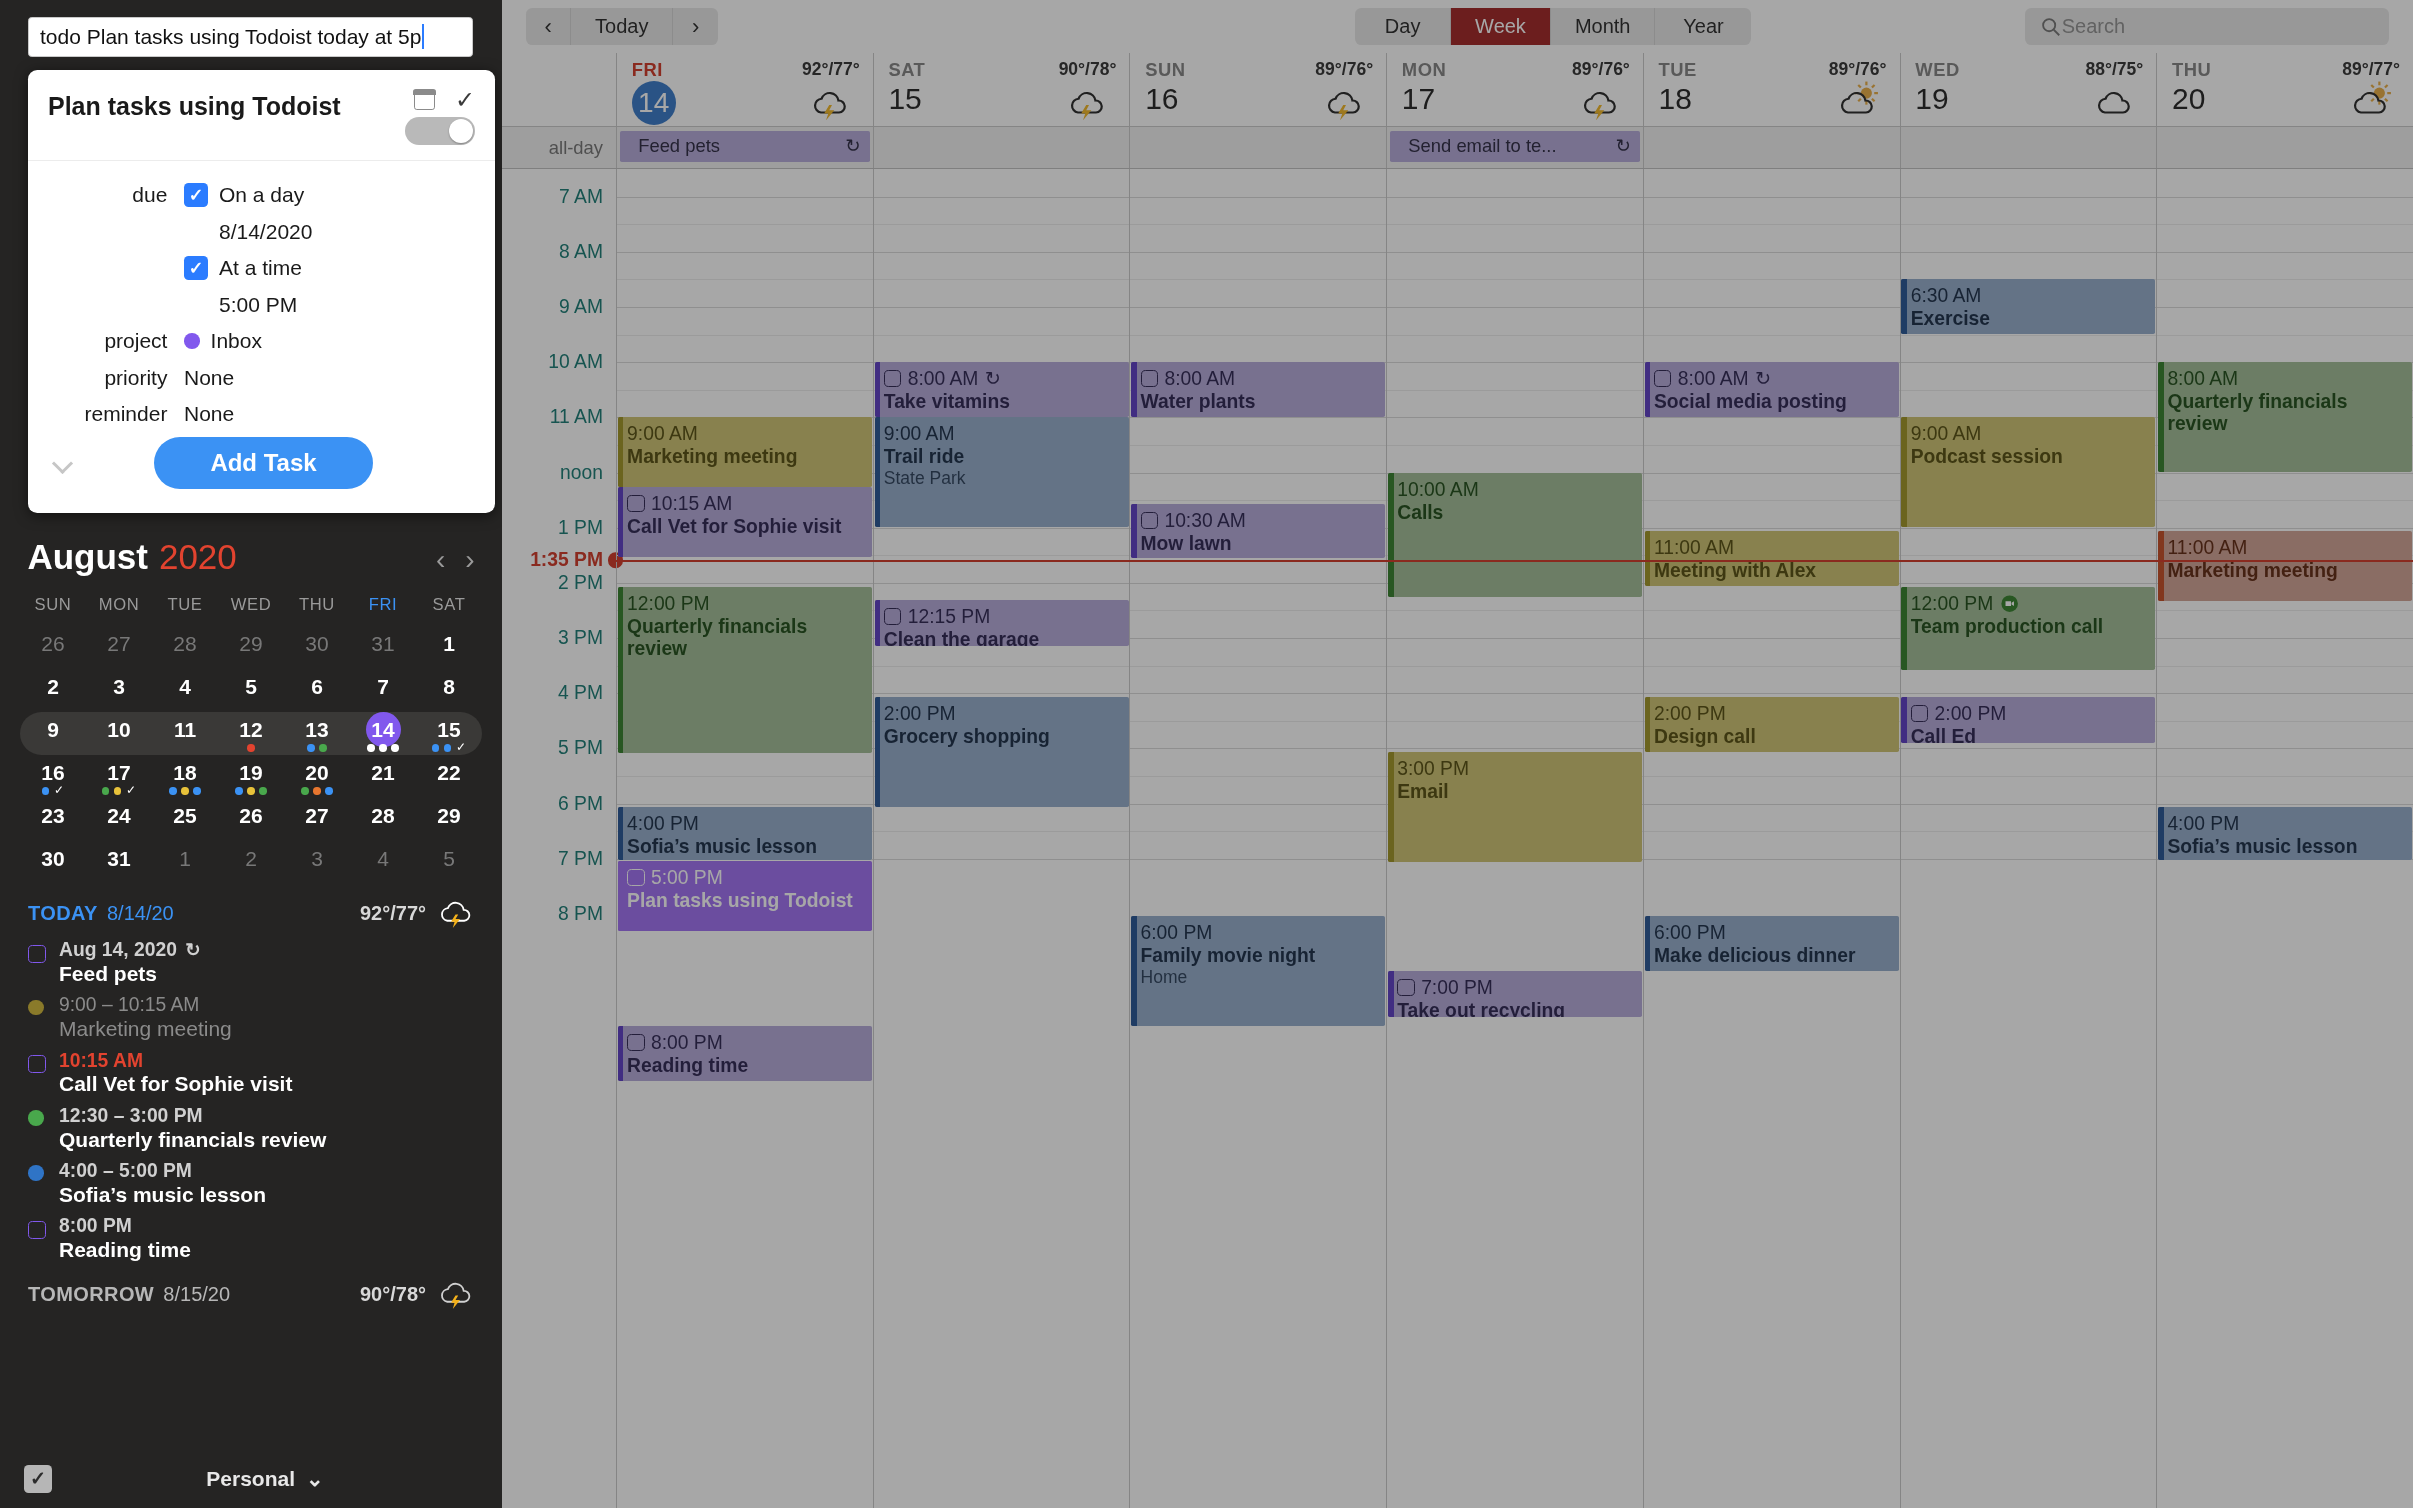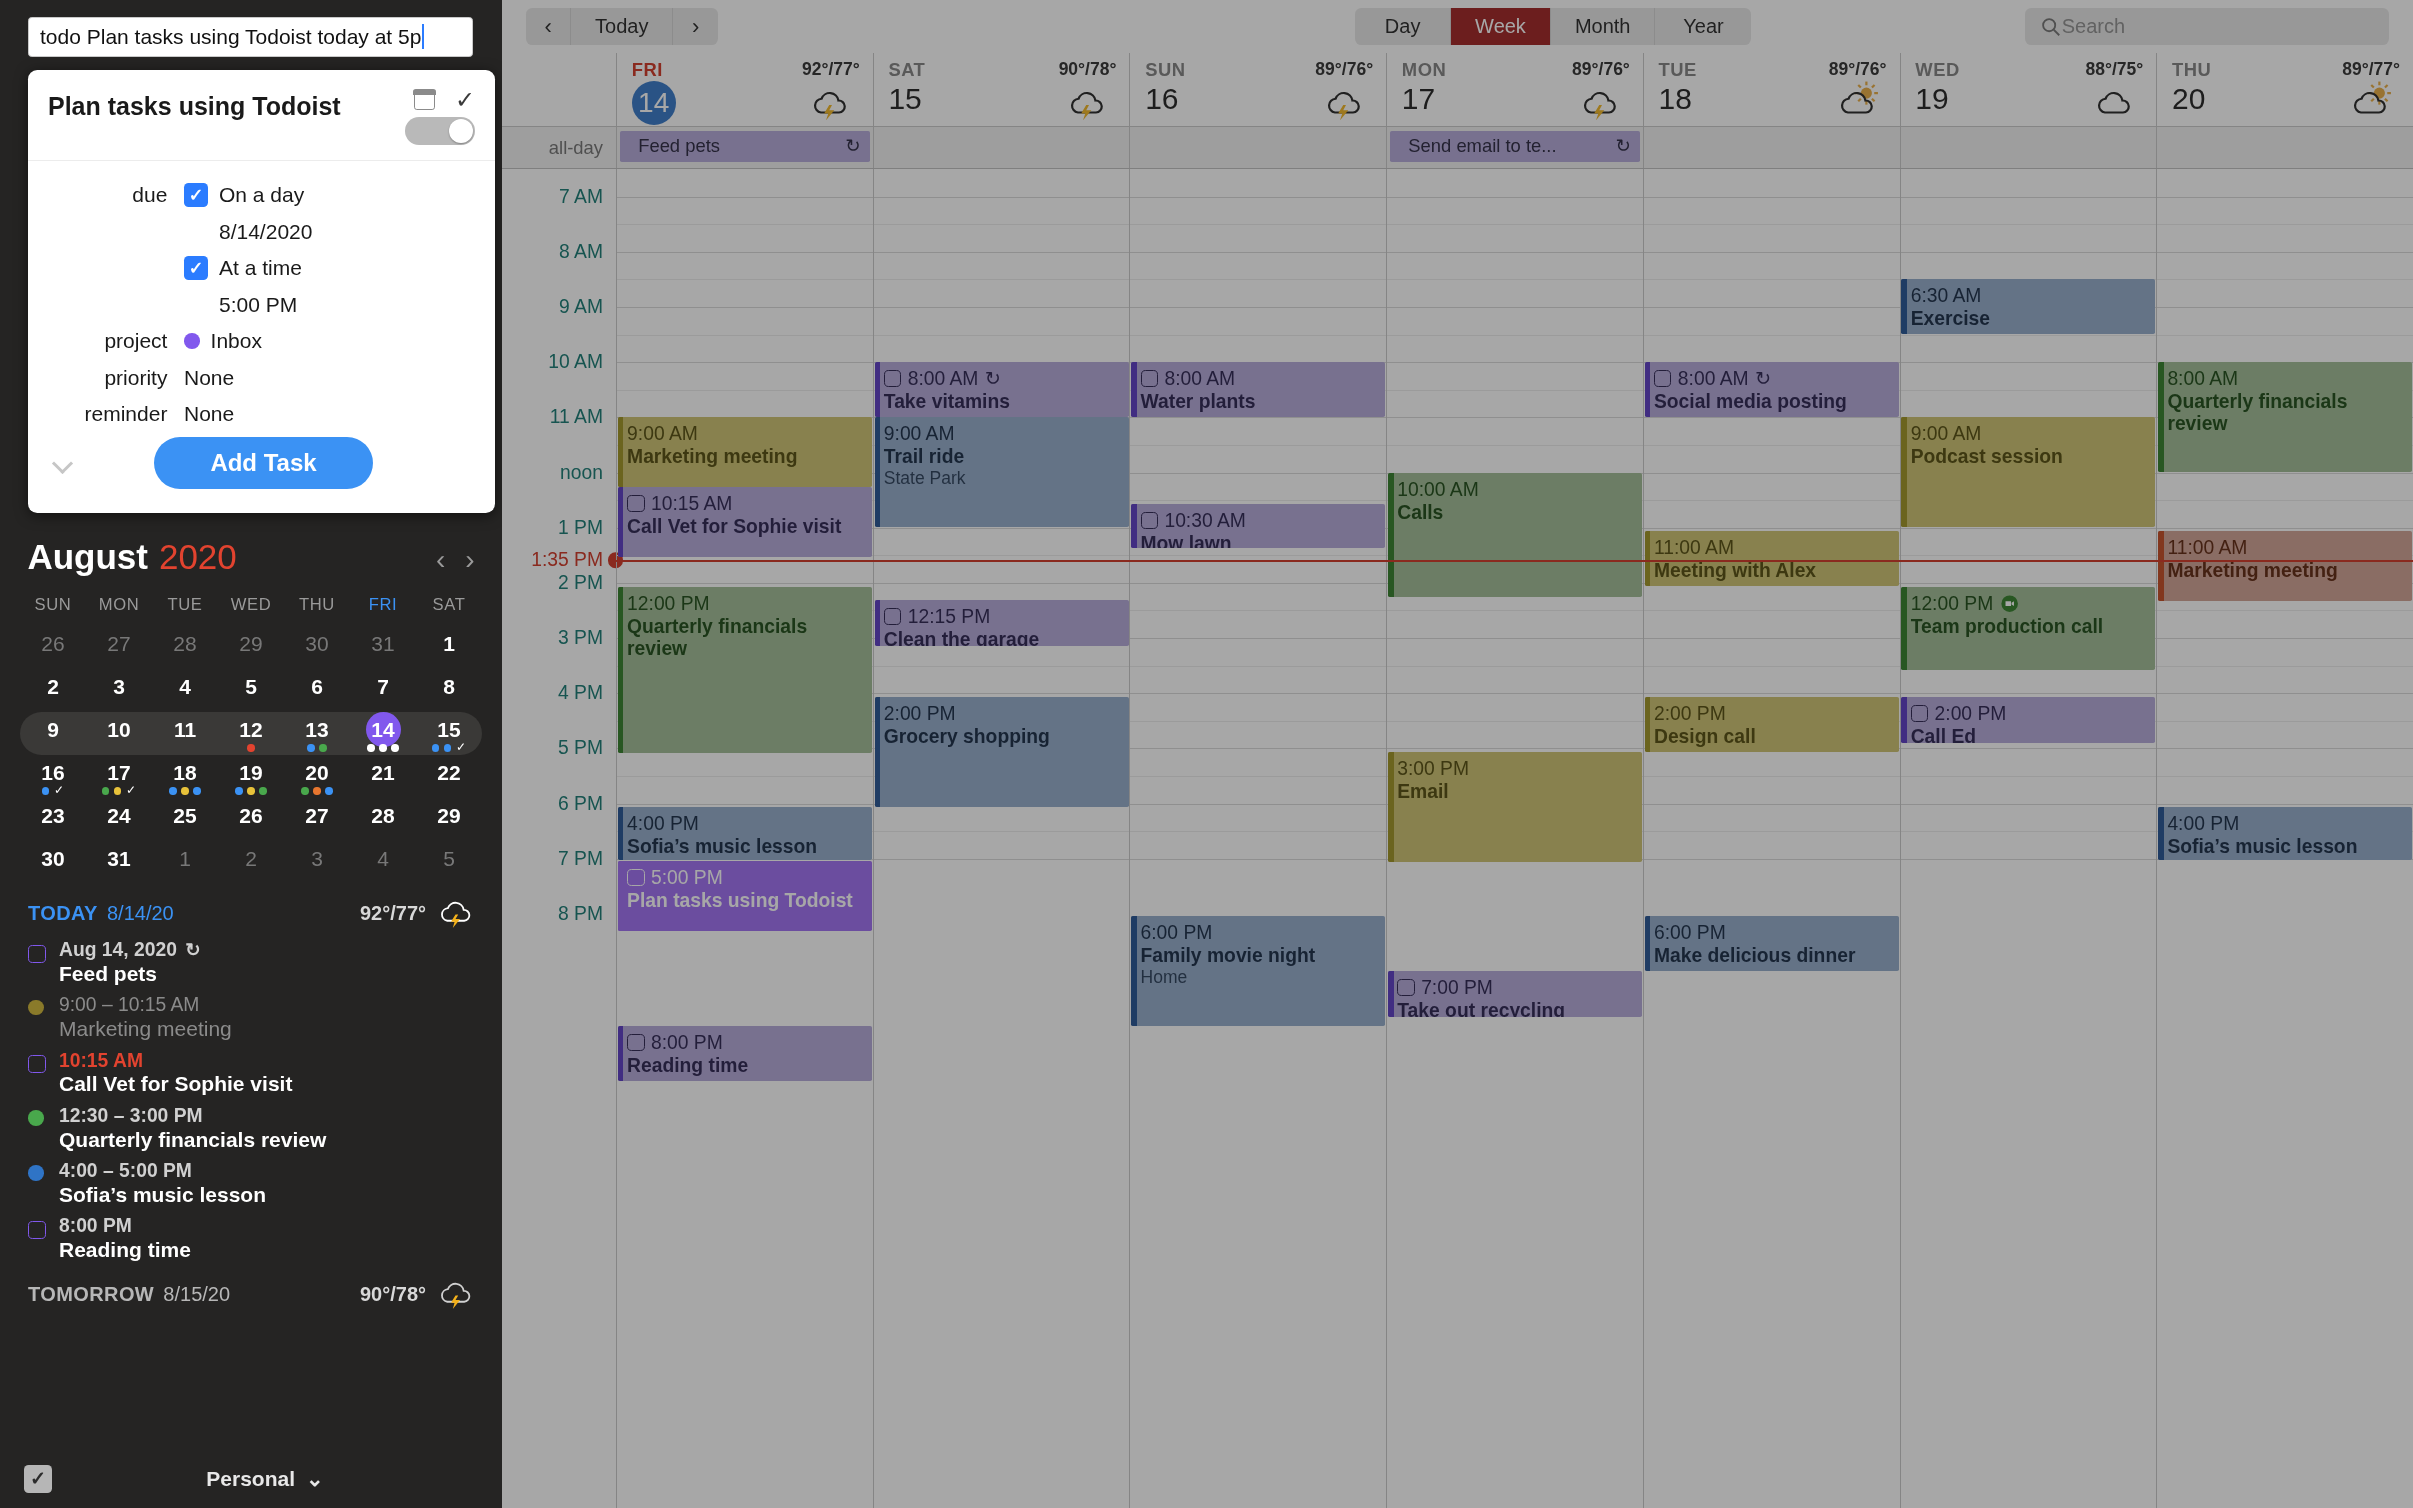--- a/index.html
+++ b/index.html
@@ -175,21 +175,21 @@
     padding: 0 9.2px; gap:9.2px; font-size: 18.4px; color:#23203a; white-space:nowrap; overflow:hidden;
   }
 
   
   .gridwrap { position:relative; height: 1339px; display:flex; }
   .timecol { width:114px; flex:none; position:relative; }
   .tlabel {
     position:absolute; right: 13px; font-size: 19.3px; color:#0f766e; transform: translateY(-50%);
   }
   .nowlabel {
-    position:absolute; right: 13px; font-size: 19.3px; color:#cf2f1d; font-weight:normal;
+    position:absolute; right: 13px; font-size: 19.3px; color:#cf2f1d; font-weight:bold;
     transform: translateY(-50%);
   }
   .nowdot { position:absolute; width:15.6px;height:15.6px;border-radius:50%;background:#cf2f1d;
     right: -7.4px; transform: translateY(-50%); }
   .daycols { flex:1; display:flex; position:relative; }
   .dcol { flex:1; border-left:0.9px solid #c6c6c6; position:relative; }
   .hline { position:absolute; left:0; right:0; height:0.9px; background:#d7d7d7; }
   .hline.half { background:#ececec; }
   .nowline { position:absolute; left:114px; right:0; height:1.8px; background:#cf2f1d; z-index: 5;}
 
@@ -913,21 +913,21 @@
             <div class="hline half" style="top: 662px;"></div>
             <div class="hline" style="top: 690px;"></div>
             <div class="ev task" style="top: 193px; height: 55px; background: rgb(177, 166, 216); color: rgb(36, 27, 74);">
               <div class="bar" style="background: rgb(86, 52, 194);"></div>
               <div class="l1">
                 <span class="tbox"></span>
                 <span>8:00 AM</span>
               </div>
               <div class="l2">Water plants</div>
             </div>
-            <div class="ev task" style="top: 335px; height: 44px; background: rgb(177, 166, 216); color: rgb(36, 27, 74);">
+            <div class="ev task" style="top: 335px; height: 54px; background: rgb(177, 166, 216); color: rgb(36, 27, 74);">
               <div class="bar" style="background: rgb(86, 52, 194);"></div>
               <div class="l1">
                 <span class="tbox"></span>
                 <span>10:30 AM</span>
               </div>
               <div class="l2">Mow lawn</div>
             </div>
             <div class="ev" style="top: 747px; height: 110px; background: rgb(143, 168, 200); color: rgb(16, 36, 63);">
               <div class="bar" style="background: rgb(29, 78, 143);"></div>
               <div class="l1">

